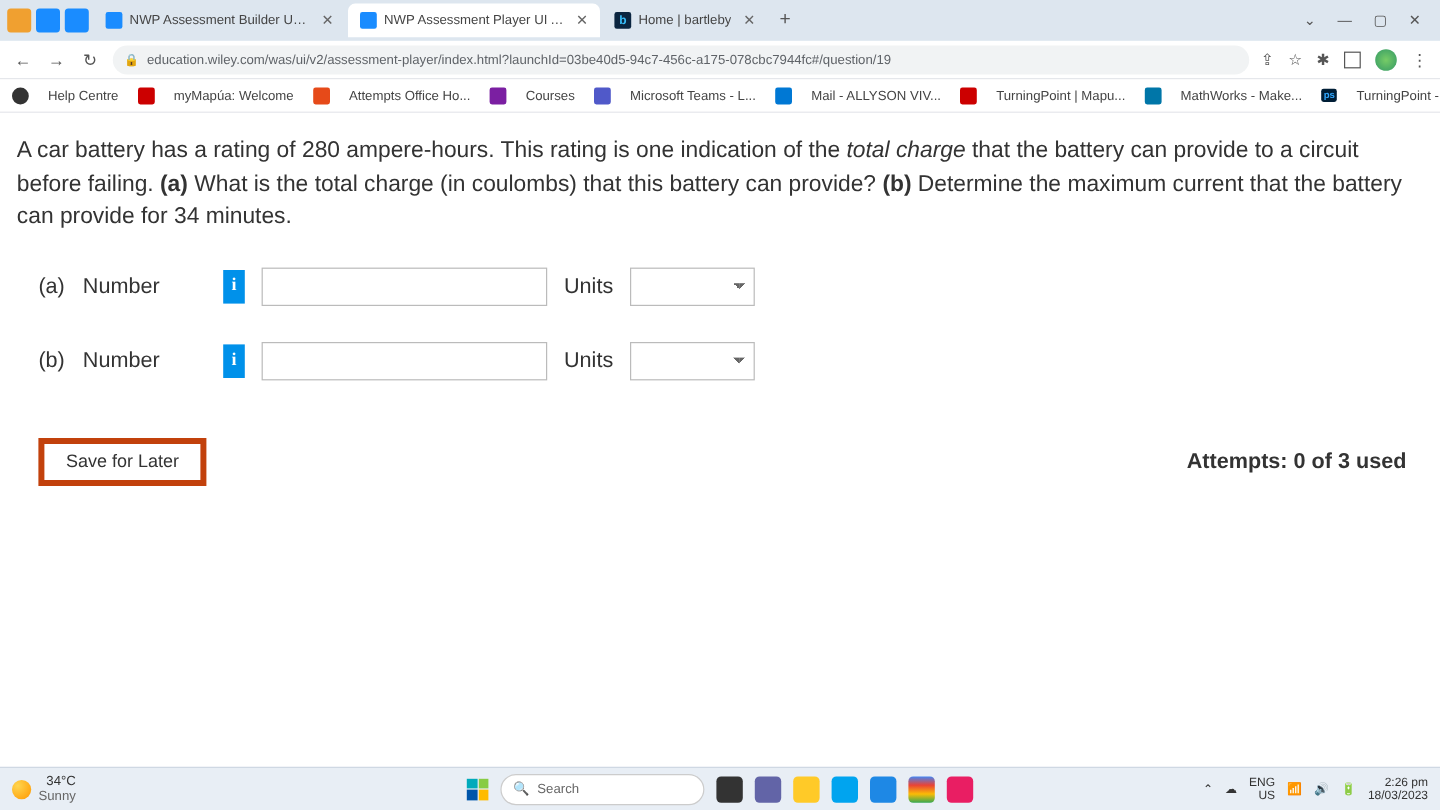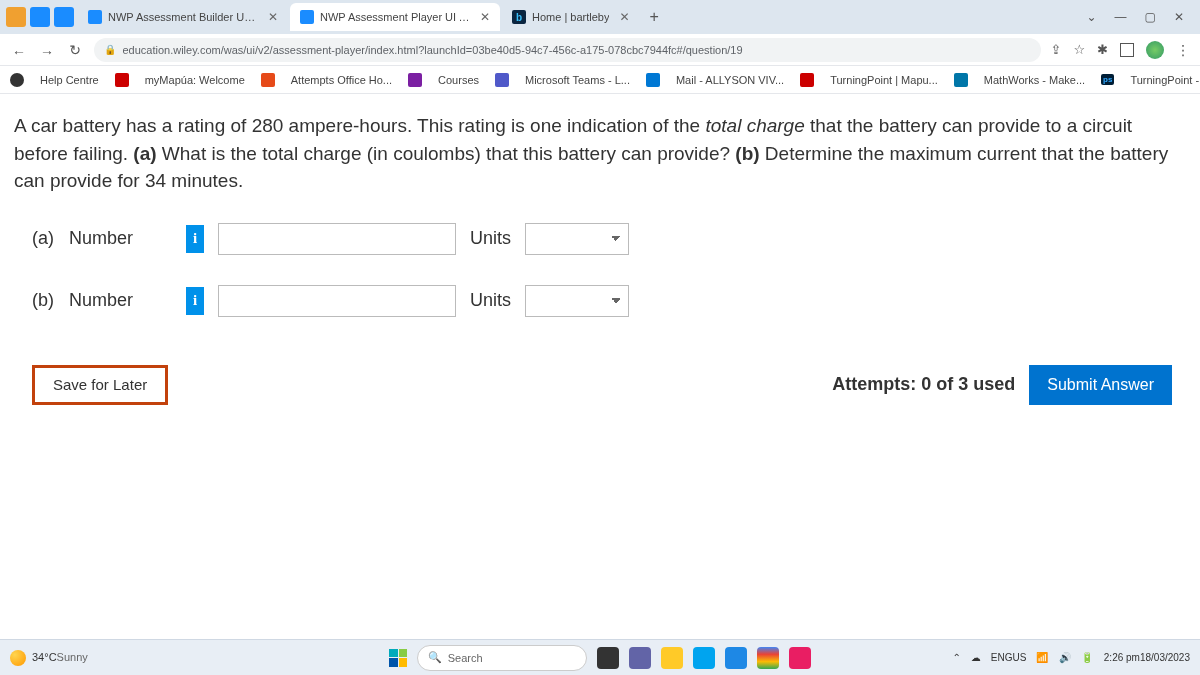--- a/index.html
+++ b/index.html
@@ -29,33 +29,33 @@
 .link{color:#0073cf;font-size:19px;margin-bottom:28px}
 .h2{font-size:19px;font-weight:600;color:#333;margin-bottom:20px}
 .ptext{font-size:19px;color:#333;line-height:1.45;margin-bottom:28px}
 .ptext em{font-style:italic}
 .row{display:flex;align-items:center;gap:14px;margin:24px 0 30px 18px;font-size:18px;color:#333}
 .lbl{width:140px}
 .ibox{width:18px;height:28px;background:#0091ea;color:#fff;display:flex;align-items:center;justify-content:center;font-family:serif;font-weight:bold;font-size:15px}
 .inp{width:238px;height:32px;border:1px solid #bbb}
 .sel{width:104px;height:32px;border:1px solid #bbb;background:#fff;appearance:none;padding:0 8px;background-image:linear-gradient(45deg,transparent 50%,#666 50%),linear-gradient(135deg,#666 50%,transparent 50%);background-position:right 12px center,right 7px center;background-size:5px 5px;background-repeat:no-repeat}
 .footer-row{display:flex;align-items:center;margin:48px 0 0 18px}
-.save{height:40px;padding:0 18px;border:3px solid #c2410c;background:#fff;font-size:15px;color:#333}
+.save{height:40px;padding:0 18px;border:5px solid #c2410c;background:#fff;font-size:15px;color:#333}
 .attempts{margin-left:auto;font-size:18px;font-weight:700;color:#333;margin-right:14px}
 .submit{height:40px;padding:0 18px;background:#0073cf;color:#fff;border:none;font-size:16px;margin-right:14px}
 .taskbar{position:absolute;bottom:0;left:0;right:0;height:36px;background:#e8eef5;border-top:1px solid #cfd8e3;display:flex;align-items:center;padding:0 10px;font-size:11px;color:#333}
 .weather{display:flex;align-items:center;gap:6px}
 .wdot{width:16px;height:16px;border-radius:50%;background:radial-gradient(circle at 30% 30%,#ffd54f,#ff9800)}
 .task-c{position:absolute;left:50%;transform:translateX(-50%);display:flex;align-items:center;gap:10px}
 .winlogo{width:18px;height:18px;display:grid;grid-template:1fr 1fr/1fr 1fr;gap:1px}
 .winlogo div:nth-child(1){background:#0ab}.winlogo div:nth-child(2){background:#8c4}.winlogo div:nth-child(3){background:#05a}.winlogo div:nth-child(4){background:#fb0}
 .search{height:26px;width:170px;border:1px solid #ccc;border-radius:13px;background:#fff;display:flex;align-items:center;padding:0 10px;gap:6px;font-size:11px;color:#666}
 .ticon{width:22px;height:22px;border-radius:4px}
 .tray{margin-left:auto;display:flex;align-items:center;gap:10px;font-size:10px}
-.tcol{display:flex;flex-direction:row;align-items:flex-end;line-height:1.1}
+.tcol{display:flex;flex-direction:column;align-items:flex-end;line-height:1.1}
 .dots{font-size:14px;color:#555}
 .ps{background:#001e36;color:#31a8ff;font-size:8px;font-weight:bold;padding:1px 2px;border-radius:2px}
 .gh{width:14px;height:14px;border:1.5px solid #333;border-radius:50%}
 </style>
 </head>
 <body>
 
 <div class="tabbar">
   <div class="tab-pre"></div>
   <div class="tab-sq"></div>
@@ -163,21 +163,20 @@
     <span class="lbl"><span>(b)</span>&nbsp;&nbsp;&nbsp;<span>Number</span></span>
     <span class="ibox">i</span>
     <input class="inp" style="">
     <span>Units</span>
     <select class="sel"></select>
   </div>
 
   <div class="footer-row">
     <button class="save">Save for Later</button>
     <span class="attempts">Attempts: 0 of 3 used</span>
-    <button class="submit">Submit Answer</button>
   </div>
 </div>
 
 <div class="taskbar">
   <div class="weather">
     <span class="wdot"></span>
     <div class="tcol">
         <span>34°C</span>
         <span style="color:#666">Sunny</span>
       </div>

